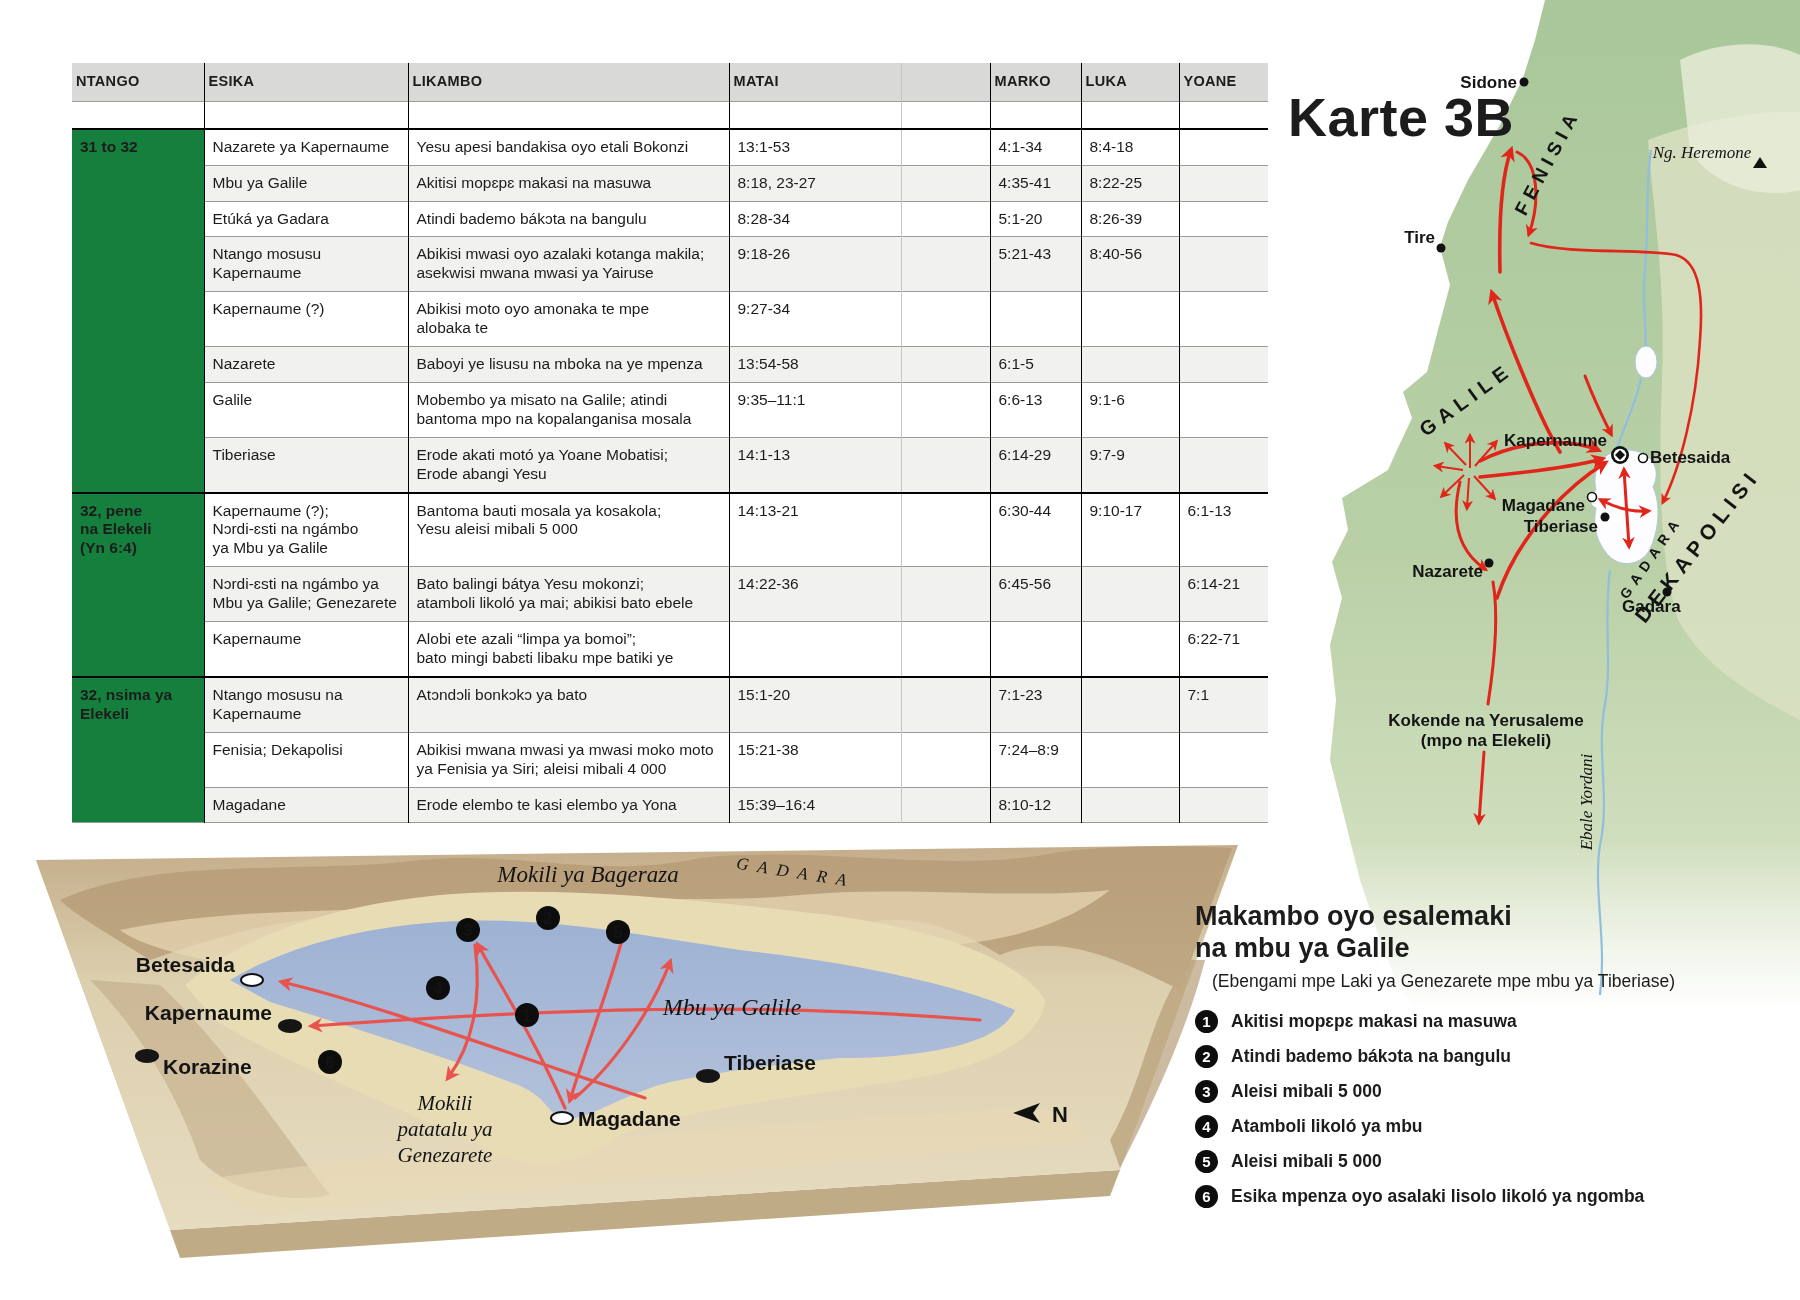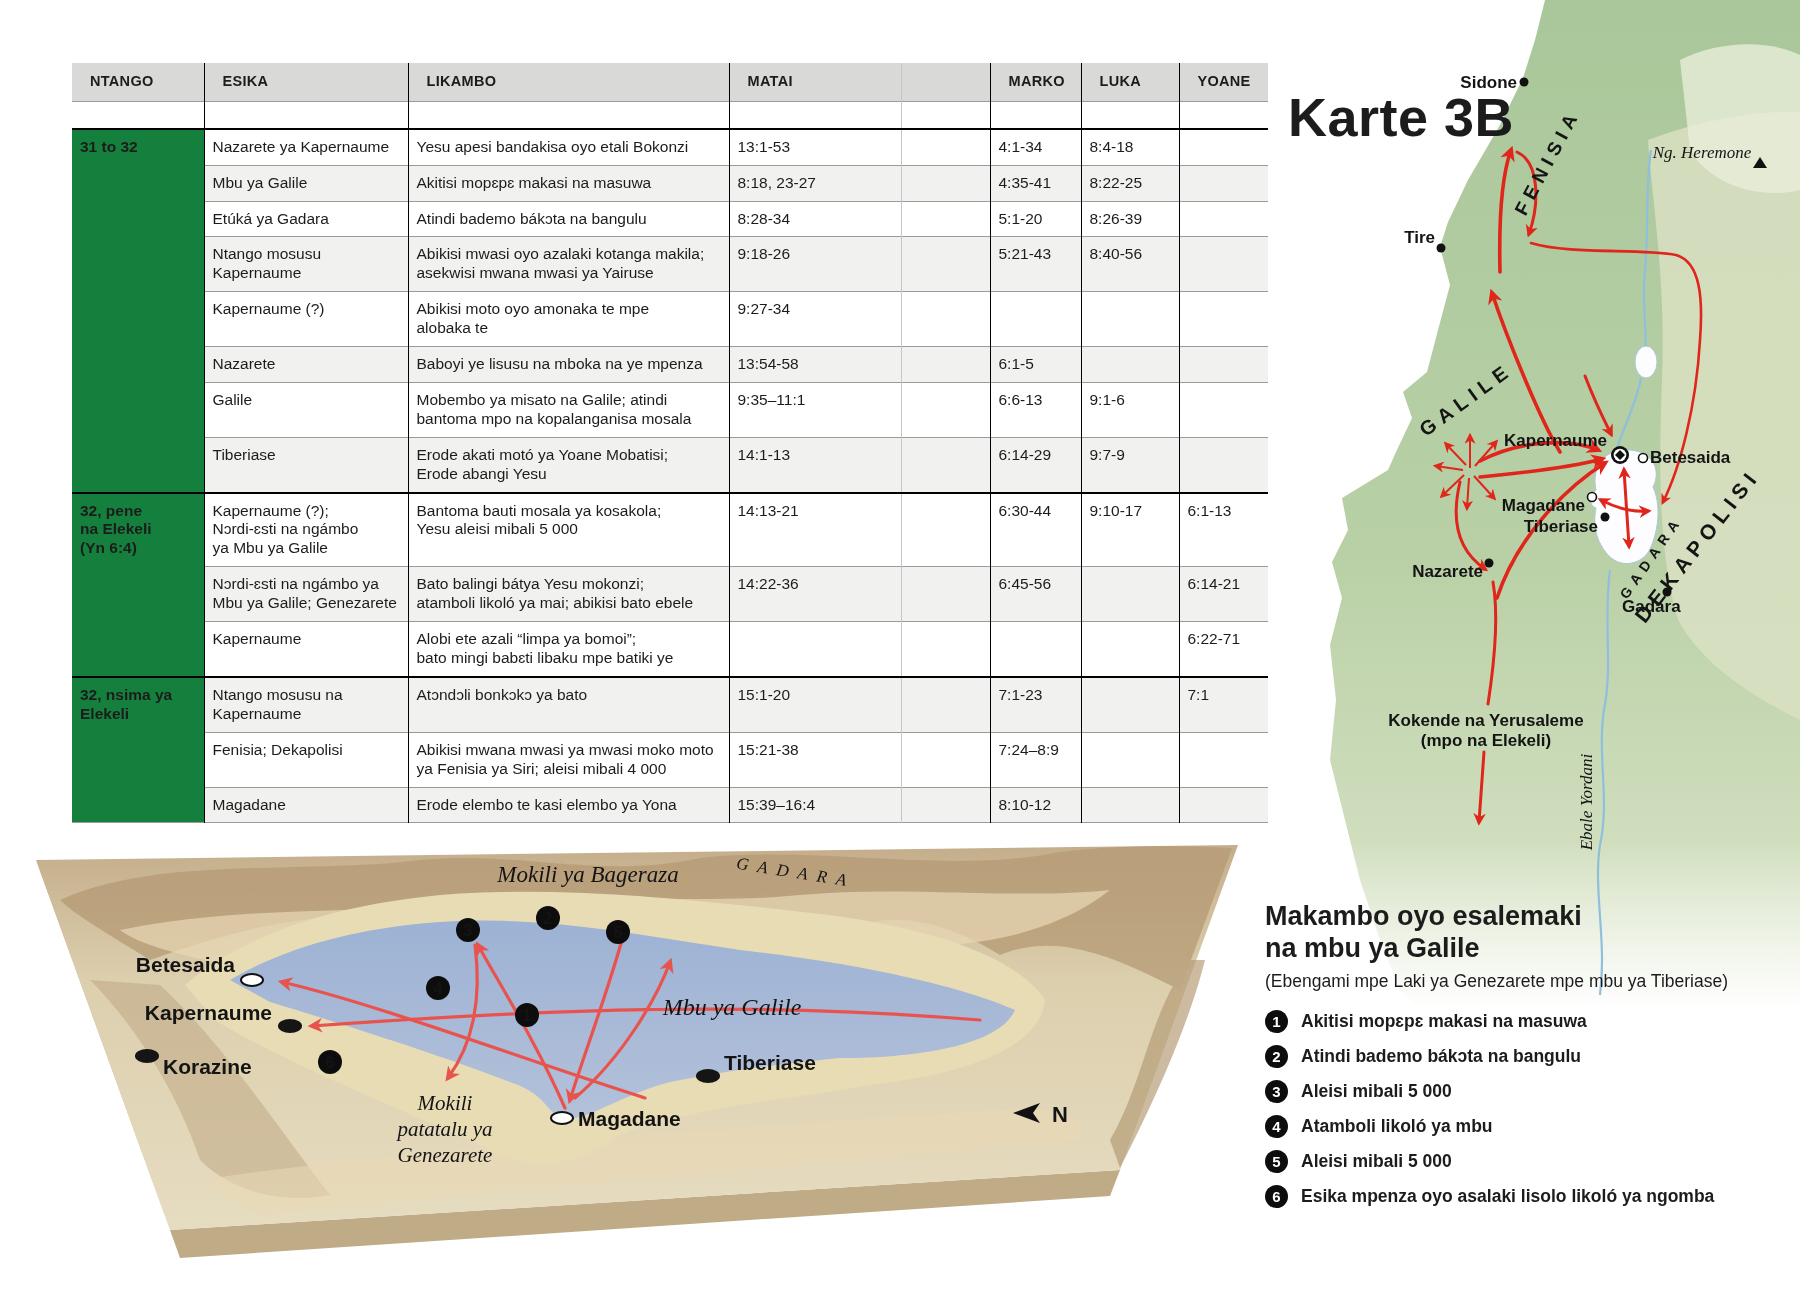--- a/index.html
+++ b/index.html
@@ -4,44 +4,44 @@
 <style>
   html,body{margin:0;padding:0;}
   body{width:1800px;height:1300px;position:relative;overflow:hidden;background:#fff;
        font-family:"Liberation Sans","DejaVu Sans",sans-serif;color:#1c1c1c;}
 
   
   .tablewrap{position:absolute;left:72px;top:63px;width:1196px;}
   table.events{border-collapse:collapse;table-layout:fixed;width:1196px;
                font-size:15.5px;line-height:1.22;border-bottom:1px solid #9a9a9a;}
   table.events th{background:#d9d9d7;text-align:left;font-size:14.5px;letter-spacing:.3px;
-               padding:10px 18px;border-left:1px solid #000;font-weight:bold;}
+               padding:10px 4px;border-left:1px solid #000;font-weight:bold;}
   table.events th.first{border-left:none;}
   table.events th.lightdiv{border-left:1px solid #c6c6c6;}
   tr.gaprow td{height:10px;padding:0;border-left:1px solid #000;border-bottom:2.5px solid #000;background:#fff;}
   tr.gaprow td.first{border-left:none;}
   tr.gaprow td.lightdiv{border-left:1px solid #c6c6c6;}
   table.events td{border-left:1px solid #000;border-top:1px solid #9a9a9a;
                padding:8px 8px;vertical-align:top;white-space:pre-line;}
   table.events td.ntango{border-left:none;font-weight:bold;background:#15803d;}
   table.events td.lightdiv{border-left:1px solid #c6c6c6;}
   table.events tr.alt td:not(.ntango){background:#f1f1ef;}
   table.events tr.secrow td{border-top:2.5px solid #000;}
 
   
   .map-title{position:absolute;left:1288px;top:50px;font-size:54px;font-weight:bold;letter-spacing:.5px;z-index:5;}
   svg text{fill:#141414;}
   .city{font-size:17px;font-weight:600;}
   .region{font-weight:bold;letter-spacing:6px;}
   .serifit{font-family:"Liberation Serif","DejaVu Serif",serif;font-style:italic;}
 
   
-  .legend{position:absolute;left:1265px;top:900px;width:520px;z-index:6;}
+  .legend{position:absolute;left:1195px;top:900px;width:520px;z-index:6;}
   .legend h2{margin:0;font-size:27px;line-height:1.2;font-weight:bold;}
-  .legend .sub{margin:6px 0 18px 0;font-size:17.5px;}
+  .legend .sub{margin:6px 0 18px 17px;font-size:17.5px;}
   .legend-item{display:flex;align-items:center;margin:0 0 12px 0;}
   .lnum{width:23px;height:23px;border-radius:50%;background:#0d0d0d;color:#fff;flex:0 0 23px;
         font-size:15px;font-weight:bold;text-align:center;line-height:23px;margin-right:13px;}
   .ltext{font-size:17.5px;font-weight:bold;}
 
   .abs{position:absolute;}
 </style>
 </head>
 <body>
 

